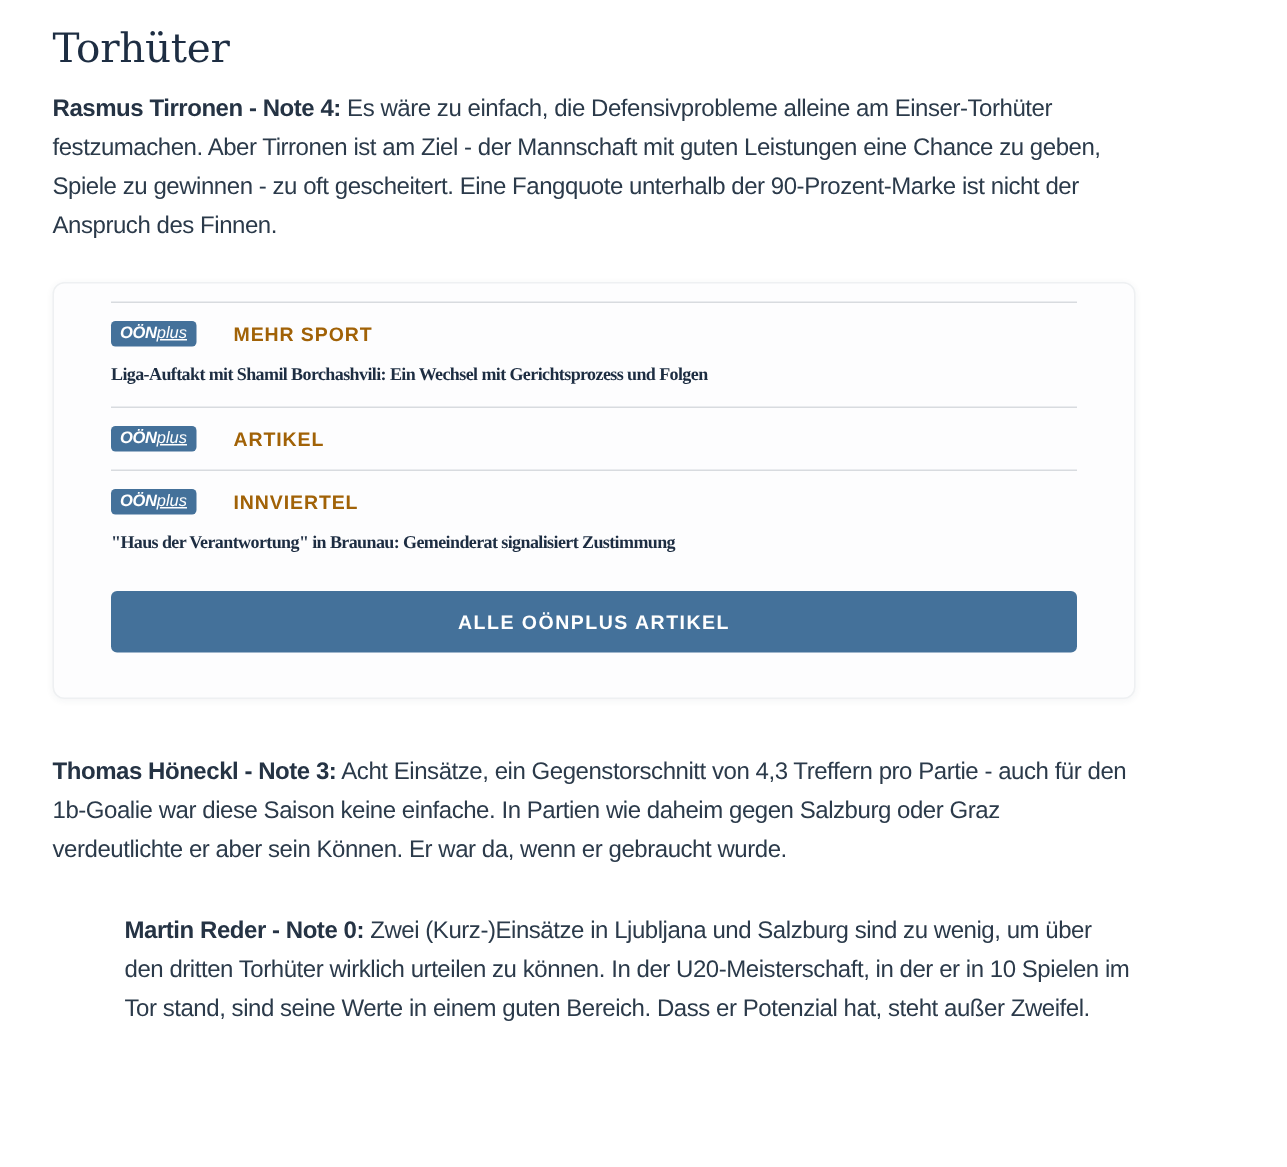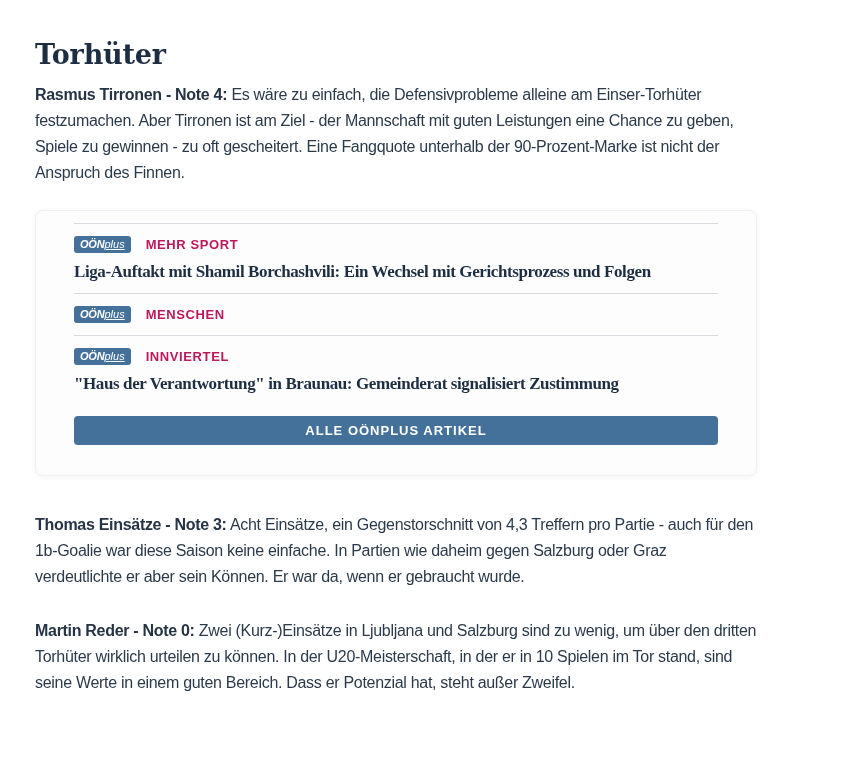--- a/index.html
+++ b/index.html
@@ -6,32 +6,32 @@
   html,body { background:#ffffff; }
   body {
     width:858px; height:778px; overflow:hidden;
     font-family:"Liberation Sans", sans-serif;
     color:#2b3a4a;
   }
   .content { width:722px; margin-left:35px; }
 
   h1.page-title {
     font-family:"DejaVu Serif", serif;
-    font-size:27px; line-height:34px; font-weight:700;
-    color:#1d2d42; margin-top:38px; letter-spacing:-0.2px;
+    font-size:27px; line-height:34px; font-weight:400;
+    color:#1d2d42; margin-top:16px; letter-spacing:-0.2px;
   }
 
   p.body-par {
     margin-top:10px;
     font-size:16px; line-height:26px; letter-spacing:-0.3px;
     color:#2b3a4a;
   }
   p.body-par strong { font-weight:700; color:#253344; }
   p.par-2 { margin-top:36px; }
-  p.par-3 { margin-top:28px; }
+  p.par-3 { margin-top:28px;margin-left:48px; }
 
   
   .plus-box {
     margin-top:24px;
     background:#fdfdfe;
     border:1px solid #eef0f2;
     border-radius:8px;
     box-shadow:0 1px 5px rgba(40,56,72,0.05);
     padding:12px 38px 30px 38px;
   }
@@ -45,33 +45,33 @@
   .teaser-meta { display:flex; align-items:center; height:19px; margin-top:2px; }
   .plus-badge {
     display:inline-flex; align-items:flex-start;
     background:#44719a; color:#ffffff;
     border-radius:3px; padding:2px 6px 3px 6px;
     font-size:11px; line-height:12px; font-style:italic;
   }
   .plus-badge .brand { font-weight:800; letter-spacing:-0.2px; }
   .plus-badge .suffix { font-weight:400;text-decoration:underline; }
   .teaser-category {
-    margin-left:15px;
+    margin-left:25px;
     font-size:13px; font-weight:700; letter-spacing:0.6px;
-    color:#be185d;
+    color:#a16207;
   }
   .teaser-title {
     display:block; margin-top:7px;
     font-family:"Liberation Serif", serif;
-    font-size:17px; line-height:21px; font-weight:700;
+    font-size:12px; line-height:21px; font-weight:700;
     letter-spacing:-0.4px;
     color:#1d2d42; text-decoration:none;
   }
   .plus-button {
-    display:block; width:100%; height:29px; margin-top:11px;
+    display:block; width:100%; height:41px; margin-top:11px;
     background:#44719a; border:none; border-radius:4px;
     color:#ffffff; font-family:"Liberation Sans", sans-serif;
     font-size:13px; font-weight:700; letter-spacing:1px;
     text-transform:uppercase; cursor:pointer;
   }
 </style>
 </head>
 <body>
 
 <div class="content">
@@ -93,36 +93,36 @@
       </div>
       <a class="teaser-title" href="#">Liga-Auftakt mit Shamil Borchashvili: Ein Wechsel mit Gerichtsprozess und Folgen</a>
     </div>
 
     <div class="teaser">
       <div class="teaser-meta">
         <span class="plus-badge">
             <span class="brand">OÖN</span>
             <span class="suffix">plus</span>
           </span>
-        <span class="teaser-category">MENSCHEN</span>
+        <span class="teaser-category">ARTIKEL</span>
       </div>
     </div>
 
     <div class="teaser">
       <div class="teaser-meta">
         <span class="plus-badge">
             <span class="brand">OÖN</span>
             <span class="suffix">plus</span>
           </span>
         <span class="teaser-category">INNVIERTEL</span>
       </div>
       <a class="teaser-title" href="#">"Haus der Verantwortung" in Braunau: Gemeinderat signalisiert Zustimmung</a>
     </div>
 
     <button class="plus-button">ALLE OÖNPLUS ARTIKEL</button>
 
   </div>
 
-  <p class="body-par par-2"><strong>Thomas Einsätze - Note 3:</strong><span> Acht Einsätze, ein Gegenstorschnitt von 4,3 Treffern pro Partie - auch für den 1b-Goalie war diese Saison keine einfache. In Partien wie daheim gegen Salzburg oder Graz verdeutlichte er aber sein Können. Er war da, wenn er gebraucht wurde.</span></p>
+  <p class="body-par par-2"><strong>Thomas Höneckl - Note 3:</strong><span> Acht Einsätze, ein Gegenstorschnitt von 4,3 Treffern pro Partie - auch für den 1b-Goalie war diese Saison keine einfache. In Partien wie daheim gegen Salzburg oder Graz verdeutlichte er aber sein Können. Er war da, wenn er gebraucht wurde.</span></p>
 
   <p class="body-par par-3"><strong>Martin Reder - Note 0:</strong><span> Zwei (Kurz-)Einsätze in Ljubljana und Salzburg sind zu wenig, um über den dritten Torhüter wirklich urteilen zu können. In der U20-Meisterschaft, in der er in 10 Spielen im Tor stand, sind seine Werte in einem guten Bereich. Dass er Potenzial hat, steht außer Zweifel.</span></p>
 
 </div>
 
 </body></html>

